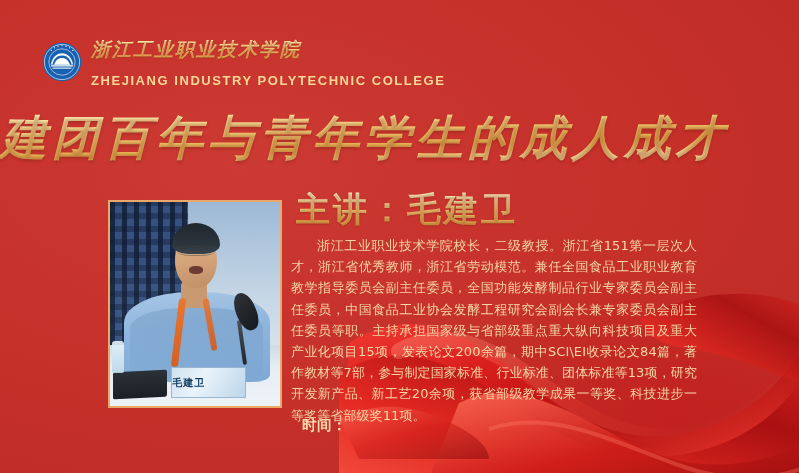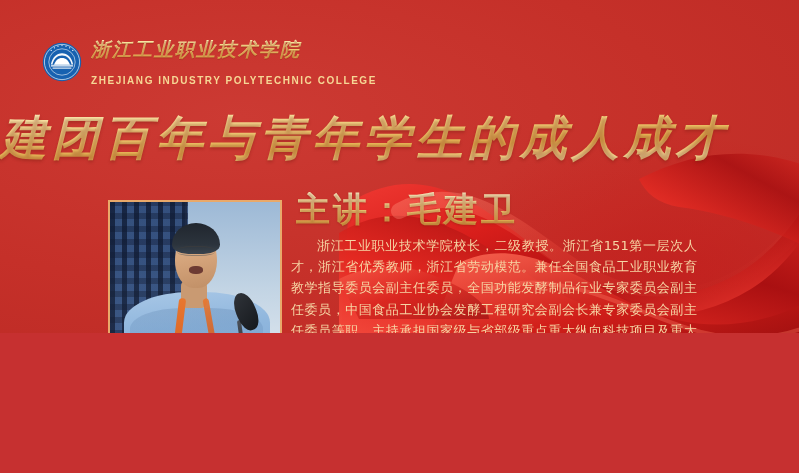--- a/index.html
+++ b/index.html
@@ -8,21 +8,21 @@
     width: 799px;
     height: 473px;
     overflow: hidden;
     background: #c63030;
     font-family: "DejaVu Sans", "Liberation Sans", sans-serif;
   }
 
   #poster {
     position: relative;
     width: 799px;
-    height: 333px;
+    height: 473px;
     background: radial-gradient(ellipse at 30% 35%, #cc3a33 0%, #c53029 55%, #bc2a25 100%);
     overflow: hidden;
   }
 
   
   .ribbon-layer {
     position: absolute;
     right: -20px;
     bottom: -30px;
     width: 480px;
@@ -67,21 +67,21 @@
     color: #f7d98a;
     background: linear-gradient(180deg,#fdf0bc 0%,#f3cf77 45%,#e0a94a 100%);
     -webkit-background-clip: text;
     background-clip: text;
     -webkit-text-fill-color: transparent;
     white-space: nowrap;
     text-shadow: 0 1px 0 rgba(120,40,10,0.25);
   }
   .brand-en {
     font-family: "Liberation Sans", sans-serif;
-    font-size: 10px;
+    font-size: 13px;
     line-height: 11px;
     font-weight: 700;
     letter-spacing: 1.55px;
     color: #f6d795;
     white-space: nowrap;
     margin-top: 13px;
   }
 
   
   .title {
@@ -230,21 +230,20 @@
   .nameplate {
     position: absolute;
     left: 36%;
     bottom: 4%;
     width: 44%;
     height: 15%;
     background: linear-gradient(120deg,#cfe2f0 0%,#eaf3fa 40%,#bcd6ea 100%);
     border: 1px solid #9ab7cf;
     display: flex;
     align-items: center;
-    justify-content: center;
   }
   .nameplate-text {
     font-family: "DejaVu Serif", "Liberation Serif", serif;
     font-size: 10px;
     font-weight: 700;
     color: #143f63;
     letter-spacing: 1px;
   }
   .laptop {
     position: absolute;

